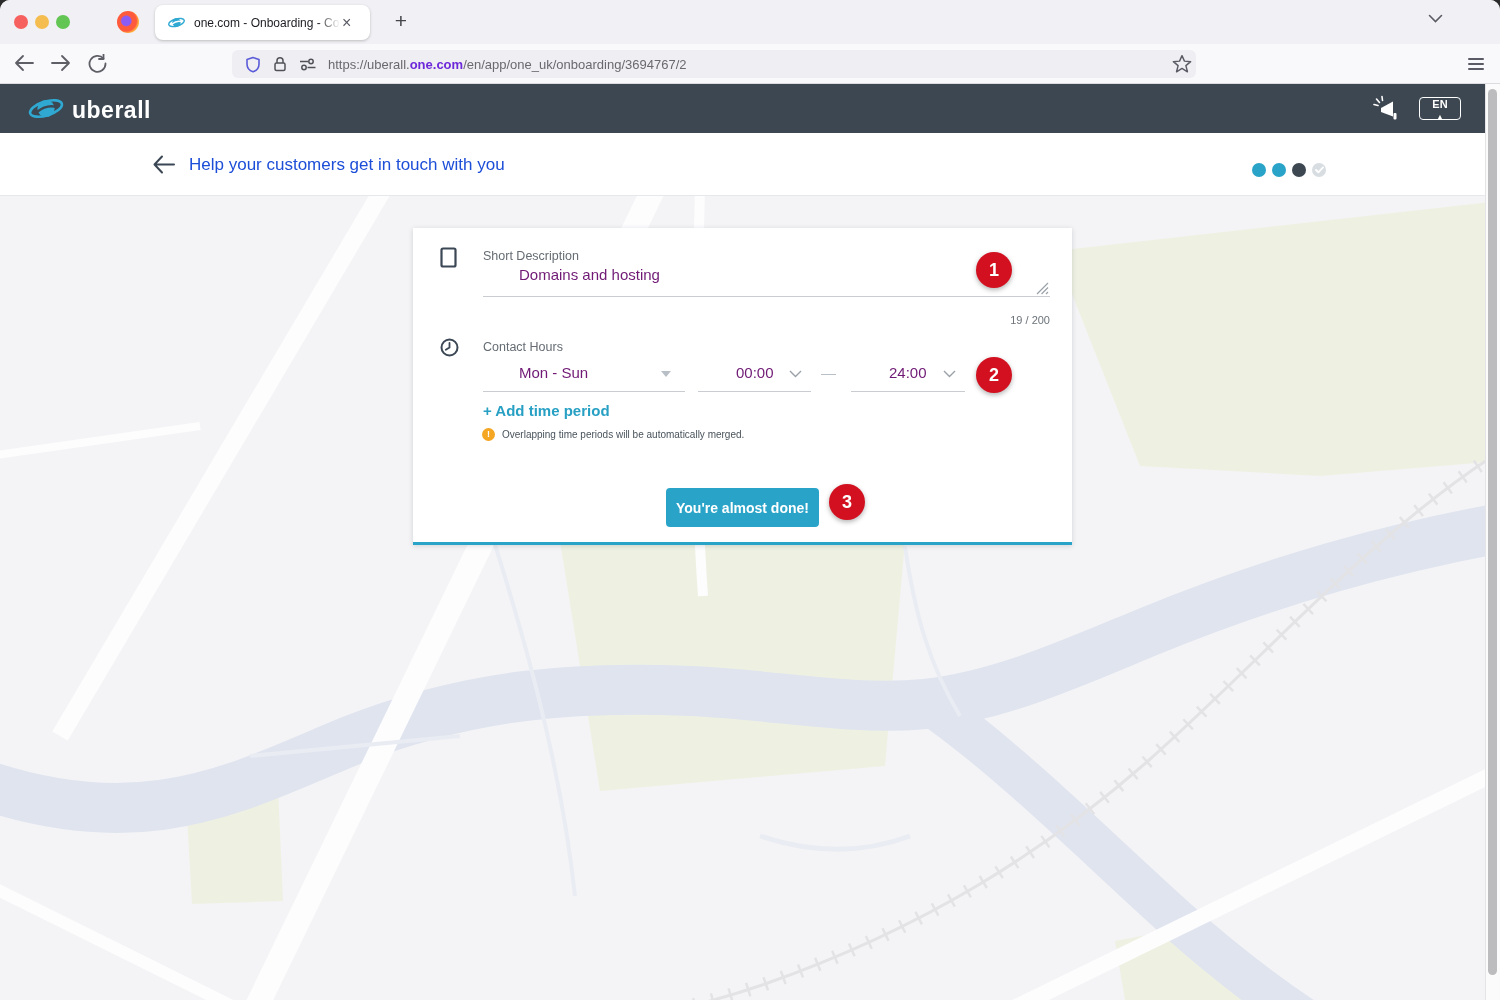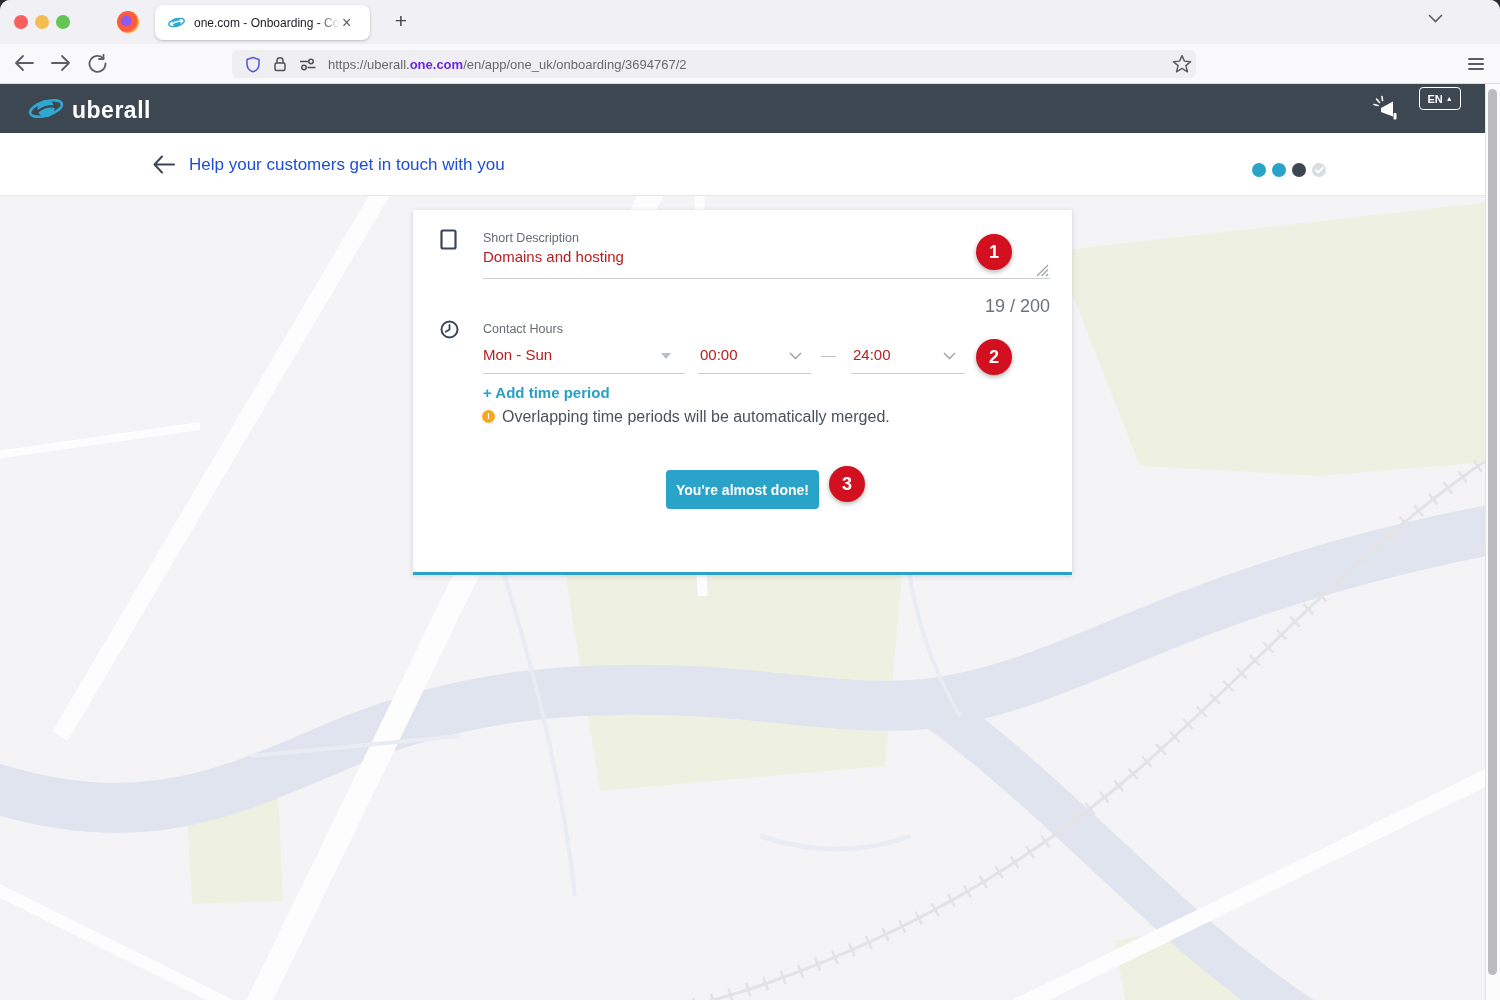--- a/index.html
+++ b/index.html
@@ -39,52 +39,52 @@
   .url-domain { color:#6d28d9; font-weight:bold; }
   .star { position:absolute; left:1172px; top:10px; }
   .hamburger { position:absolute; left:1468px; top:14px; width:16px; }
   .hamburger div { height:2px; background:#5b5b66; margin-bottom:3px; border-radius:1px; }
 
   
   .appheader { position:absolute; left:0; top:84px; width:1500px; height:49px; background:#3d4752; }
   .brand { position:absolute; left:28px; top:9px; display:flex; align-items:flex-end; }
   .brand-name { color:#fff; font-size:23px; font-weight:bold; letter-spacing:.5px; margin-left:8px; }
   .megaphone { position:absolute; left:1372px; top:11px; }
-  .lang-btn { position:absolute; left:1419px; top:3px; width:42px; height:23px; border:1.5px solid #fff;
+  .lang-btn { position:absolute; left:1419px; top:13px; width:42px; height:23px; border:1.5px solid #fff;
               border-radius:4px; color:#fff; font-size:11px; font-weight:bold; display:flex;
-              align-items:center; justify-content:center; gap:3px; }
+              align-items:center; justify-content:center; gap:3px;flex-direction:column; }
   .lang-caret { font-size:7px; }
 
   
   .titlebar { position:absolute; left:0; top:133px; width:1500px; height:63px; background:#fff;
               border-bottom:1px solid #e7e8ec; }
   .tb-back { position:absolute; left:152px; top:21px; }
   .tb-title { position:absolute; left:189px; top:22px; font-size:17px; color:#1d4ed8; }
   .dots { position:absolute; left:1252px; top:30px; display:flex; gap:6px; }
   .dot { width:14px; height:14px; border-radius:50%; }
   .dot-check { display:flex; align-items:center; justify-content:center; }
 
   
   .main { position:absolute; left:0; top:196px; width:1500px; height:804px; overflow:hidden; }
 
   
-  .card { position:absolute; left:413px; top:14px; width:659px; height:365px; background:#fff;
+  .card { position:absolute; left:413px; top:32px; width:659px; height:317px; background:#fff;
           border-bottom:3px solid #29a4c8; box-shadow:0 1px 5px rgba(50,60,70,.18); }
   .c-abs { position:absolute; }
   .f-label { font-size:12.5px; color:#656c73; }
-  .f-value { font-size:15px; color:#b91c1c; }
+  .f-value { font-size:15px; color:#701a75;margin-left:36px; }
   .underline { position:absolute; height:1px; background:#c9cdd2; }
-  .counter { font-size:18px; color:#6c737a; }
+  .counter { font-size:11px; color:#6c737a; }
   .tri-down { width:0; height:0; border-left:5px solid transparent; border-right:5px solid transparent;
               border-top:6px solid #b9bfc6; }
   .dash-sep { font-size:15px; color:#b9bfc6; }
   .add-link { font-size:15px; font-weight:bold; color:#27a0c4; }
   .warn-dot { width:13px; height:13px; border-radius:50%; background:#f5a623; color:#fff;
               font-size:9px; font-weight:bold; text-align:center; line-height:13px; }
-  .warn-text { font-size:16px; color:#49535b; line-height:13px; }
+  .warn-text { font-size:10px; color:#49535b; line-height:13px; }
   .cta { position:absolute; left:253px; top:260px; width:153px; height:39px; background:#29a4c8;
          border:none; border-radius:4px; color:#fff; font-family:inherit; font-size:14px;
          font-weight:bold; }
   .badge { position:absolute; width:36px; height:36px; border-radius:50%; background:#d2101f;
            color:#fff; font-size:18px; font-weight:bold; display:flex; align-items:center;
            justify-content:center; box-shadow:0 2px 5px rgba(0,0,0,.3); }
 
   
   .scroll-track { position:absolute; left:1485px; top:84px; width:15px; height:916px;
                   background:#fbfbfb; border-left:1px solid #e4e4e6; }

